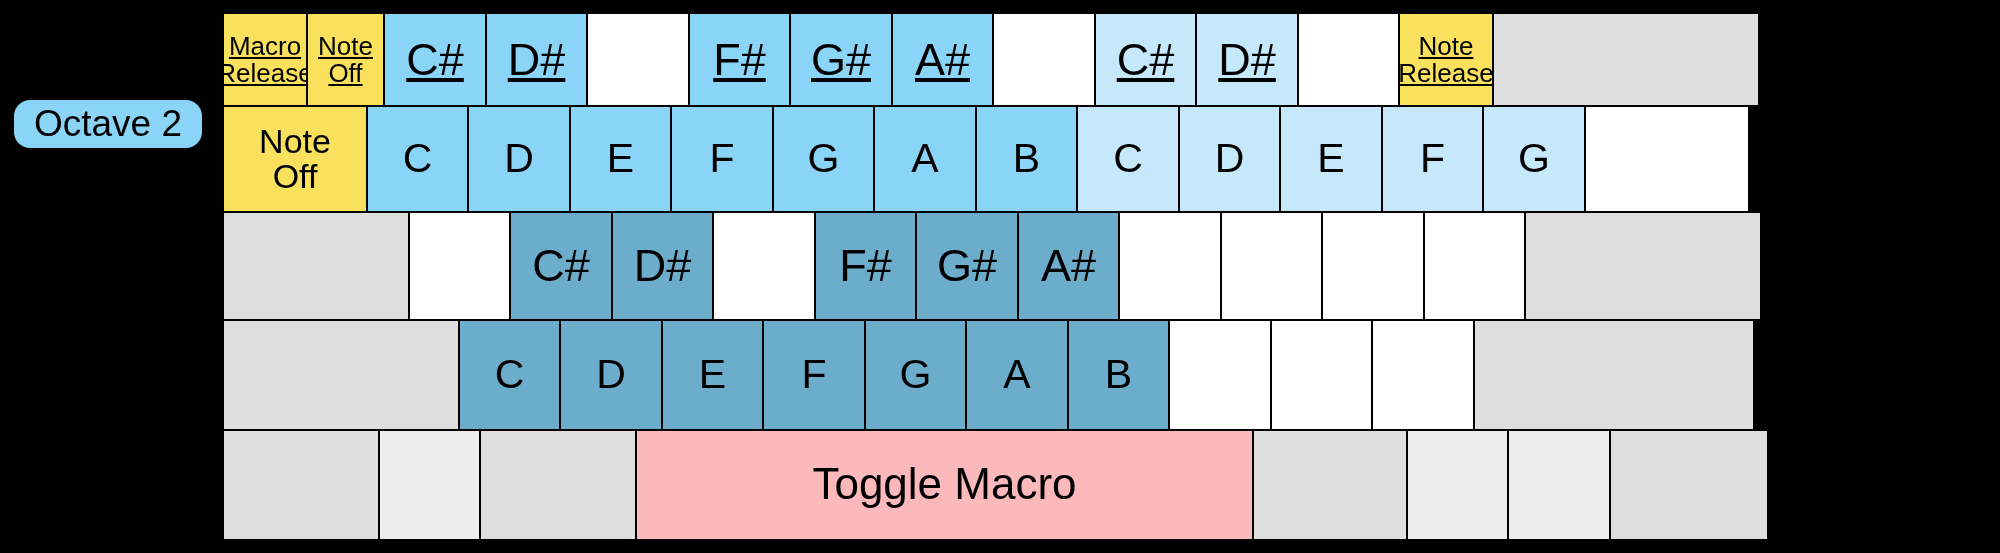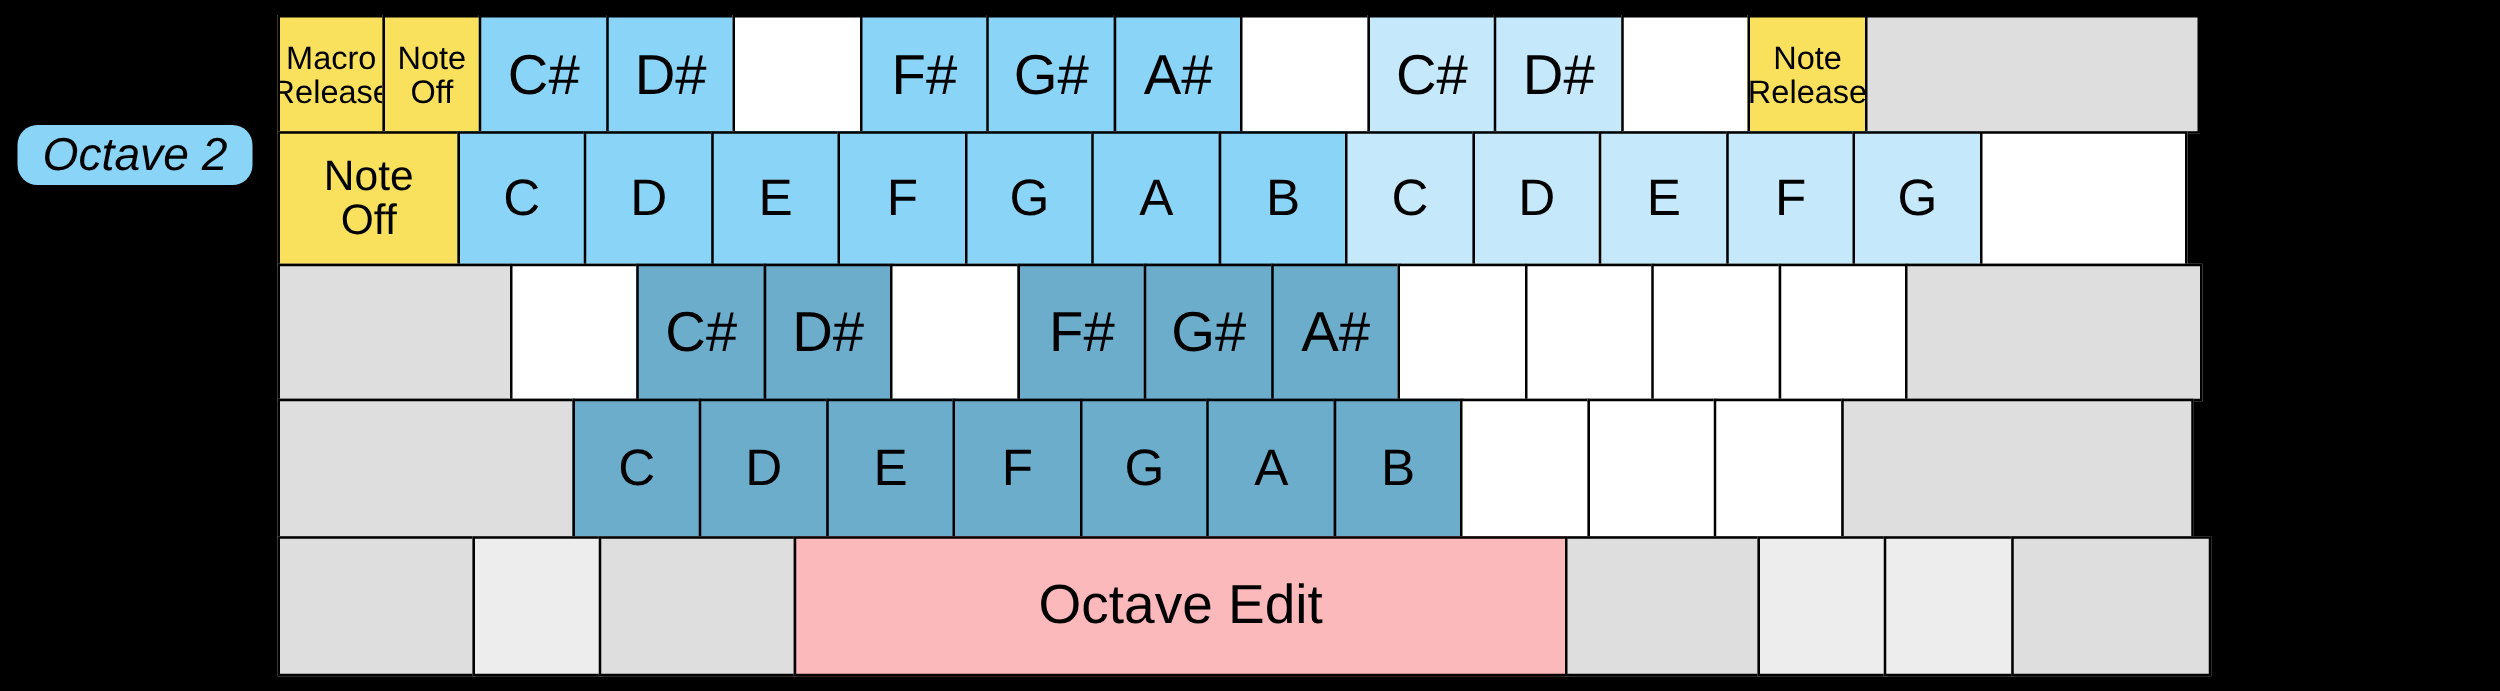--- a/index.html
+++ b/index.html
@@ -25,21 +25,21 @@
     width: 1560px;
     height: 529px;
     display: flex;
     flex-direction: column;
   }
   .krow {
     display: flex;
     width: 100%;
     position: relative;
   }
-  .krow.r1 { height: 95px; }
+  .krow.r1 { height: 95px; text-decoration: underline; }
   .krow.r2 { height: 106px; }
   .krow.r3 { height: 108px; }
   .krow.r4 { height: 110px; }
   .krow.r5 { height: 110px; }
 
   .key {
     border: 2.5px solid #000000;
     margin-left: -2.5px;
     margin-top: -2.5px;
     display: flex;
@@ -78,21 +78,21 @@
     position: absolute;
     border-radius: 16px;
     display: flex;
     align-items: center;
     justify-content: center;
     font-size: 37px;
     color: #000000;
     padding: 4px 16px;
     white-space: nowrap;
   }
-  #octave2-pill { left: 14px;   top: 100px; width: 188px; height: 48px; background: #8ad5f7; font-style: italic; }
+  #octave2-pill { left: 14px;   top: 100px; width: 188px; height: 48px; background: #8ad5f7; }
   #octave1-pill { left: 14px;   top: 310px; width: 188px; height: 48px; background: #6cadcb; }
   #octave3-pill { left: 1800px; top: 100px; width: 188px; height: 48px; background: #c5e8fa; }
 </style>
 </head>
 <body>
 
 <div id="root">
 
   <div class="octave-pill" id="octave2-pill">Octave 2</div>
 
@@ -232,21 +232,21 @@
         <div class="key k-white lbl-med" style="width: 104px;"></div>
         <div class="key k-white lbl-med" style="width: 104px;"></div>
         <div class="key k-white lbl-med" style="width: 104px;"></div>
         <div class="key k-grey lbl-med" style="width: 282px;"></div>
       </div>
       <div class="krow r5">
         <div class="key k-grey lbl-med" style="width: 158px;"></div>
         <div class="key k-grey2 lbl-med" style="width: 104px;"></div>
         <div class="key k-grey lbl-med" style="width: 158px;"></div>
         <div class="key k-pink lbl-toggle" style="width: 620px;">
-          <span>Octave Edit</span>
+          <span>Toggle Macro</span>
         </div>
         <div class="key k-grey lbl-med" style="width: 156px;"></div>
         <div class="key k-grey2 lbl-med" style="width: 104px;"></div>
         <div class="key k-grey2 lbl-med" style="width: 104px;"></div>
         <div class="key k-grey lbl-med" style="width: 160px;"></div>
       </div>
     </div>
 
 </div>
 

